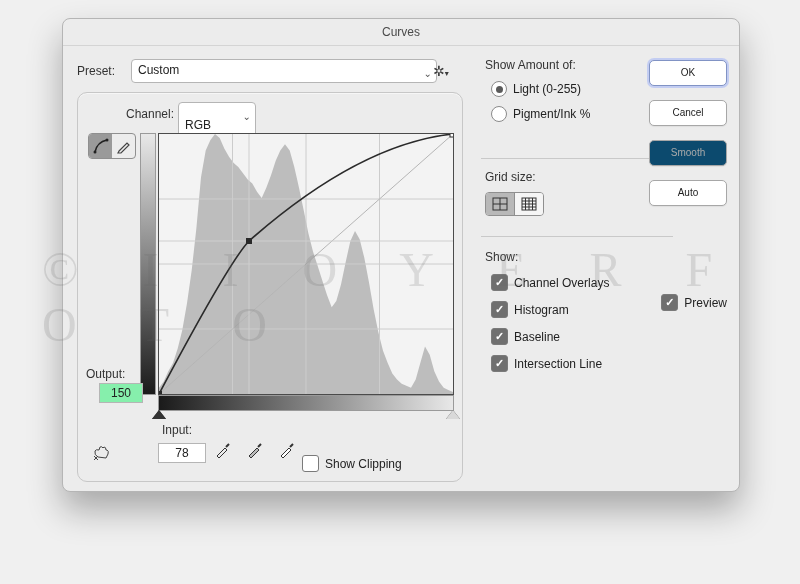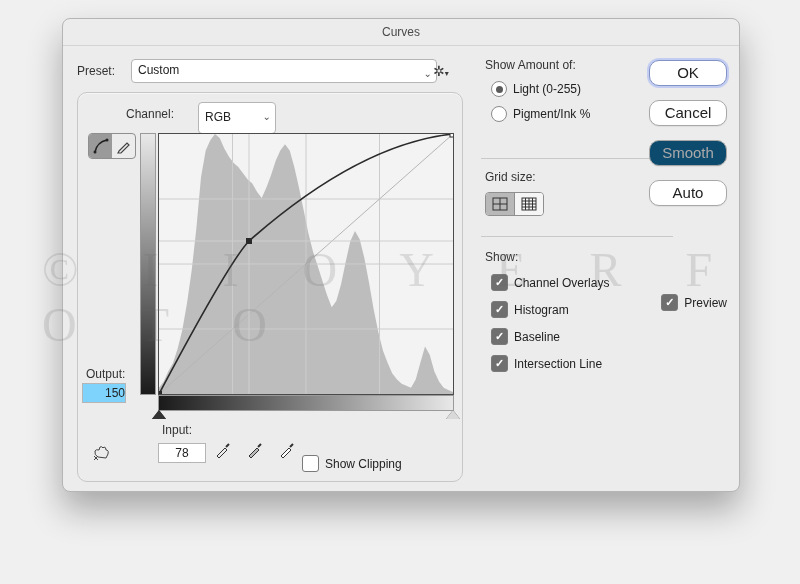--- a/index.html
+++ b/index.html
@@ -11,37 +11,37 @@
 .inset{position:absolute;left:14px;top:46px;width:384px;height:388px;border:1px solid #c7c7c7;border-radius:10px;background:#ececec;box-shadow:inset 0 1px 0 rgba(255,255,255,.5)}
 
 
 .preset-label{position:absolute;left:14px;top:18px}
 .preset-select{position:absolute;left:68px;top:13px;width:292px;height:22px;border:1px solid #b5b5b5;border-radius:4px;background:#fff;padding:0 6px;line-height:20px}
 .chev{position:absolute;right:4px;top:4px;font-size:10px;color:#555}
 .gear{position:absolute;left:370px;top:17px;color:#3a3a3a;font-size:14px}
 
 
 .channel-label{position:absolute;left:48px;top:14px}
-.channel-select{position:absolute;left:120px;top:9px;width:64px;height:22px;border:1px solid #b5b5b5;border-radius:4px;background:#fff;padding:4px 6px;line-height:20px}
+.channel-select{position:absolute;left:100px;top:9px;width:64px;height:22px;border:1px solid #b5b5b5;border-radius:4px;background:#fff;padding:12px 6px;line-height:20px}
 
 
 .tool-toggle{position:absolute;left:10px;top:40px;width:46px;height:24px;border:1px solid #8f8f8f;border-radius:4px;display:flex;overflow:hidden}
 .tool-toggle>div{flex:1;display:flex;align-items:center;justify-content:center}
 .tool-on{background:#9a9a9a}
 .ico{width:16px;height:16px;display:block}
 
 
 .vgrad{position:absolute;left:62px;top:40px;width:14px;height:260px;border:1px solid #9a9a9a;background:linear-gradient(#e8e8e8,#1a1a1a)}
 .chart{position:absolute;left:80px;top:40px;width:294px;height:260px;background:#f3f3f3;border:1px solid #4b4b4b}
 .chart svg{width:100%;height:100%;display:block}
 .hgrad{position:absolute;left:80px;top:302px;width:294px;height:14px;border:1px solid #9a9a9a;background:linear-gradient(90deg,#1a1a1a,#e8e8e8)}
 .tri{width:0;height:0;border-left:7px solid transparent;border-right:7px solid transparent;border-bottom:9px solid #d9d9d9;position:absolute;filter:drop-shadow(0 0 .5px #333)}
 .tri-b{border-bottom-color:#333}
 .output-label{position:absolute;left:8px;top:274px}
-.output-field{position:absolute;left:4px;top:290px;width:42px;height:18px;border:1px solid #b5b5b5;background:#7dd3fc;text-align:right;line-height:18px}
+.output-field{position:absolute;left:21px;top:290px;width:42px;height:18px;border:1px solid #b5b5b5;background:#86efac;text-align:center;line-height:18px}
 .input-label{position:absolute;left:84px;top:330px}
 .input-field{position:absolute;left:80px;top:350px;width:46px;height:18px;border:1px solid #b5b5b5;background:#fff;text-align:center;line-height:18px}
 .hand{position:absolute;left:14px;top:352px;font-size:16px;color:#444}
 .droppers{position:absolute;left:136px;top:348px;display:flex;gap:14px}
 .showclip{position:absolute;left:218px;top:352px}
 
 
 .show-amount{position:absolute;left:422px;top:12px}
 .radio-row{display:flex;align-items:center;gap:6px;margin-top:9px;margin-left:6px}
 .radio{width:14px;height:14px;border:1px solid #8a8a8a;border-radius:50%;background:#fff;display:inline-flex;align-items:center;justify-content:center}
@@ -49,21 +49,21 @@
 .sep{position:absolute;left:418px;height:1px;background:#c9c9c9;width:192px}
 .grid-size{position:absolute;left:422px;top:124px}
 .grid-btns{display:flex;border:1px solid #8f8f8f;border-radius:4px;overflow:hidden;margin-top:8px}
 .grid-btns>div{width:28px;height:22px;display:flex;align-items:center;justify-content:center;background:#f5f5f5}
 .grid-btns>div:first-child{background:#b8b8b8;border-right:1px solid #8f8f8f}
 .show-panel{position:absolute;left:422px;top:204px}
 .ck-row{display:flex;align-items:center;gap:6px;margin-top:10px;margin-left:6px}
 .ck{width:15px;height:15px;border:1px solid #7a7a7a;border-radius:3px;background:#6f6f6f;display:inline-flex;align-items:center;justify-content:center;color:#fff;font-size:11px;font-weight:bold}
 .ck.off{background:#fff;color:transparent}
 .btn-col{position:absolute;right:12px;top:14px;width:78px;display:flex;flex-direction:column;gap:14px}
-.btn{height:24px;border:1px solid #a7a7a7;border-radius:10px;background:#fff;text-align:center;line-height:23px;font-size:15px;box-shadow:0 1px 1px rgba(0,0,0,.06)}
+.btn{height:24px;border:1px solid #a7a7a7;border-radius:5px;background:#fff;text-align:center;line-height:23px;font-size:10px;box-shadow:0 1px 1px rgba(0,0,0,.06)}
 .btn.def{border-color:#8193c4;box-shadow:0 0 0 2px rgba(120,150,255,.35)}
 .btn.dis{color:#aaa;background:#0c4a6e}
 .preview-ck{position:absolute;right:12px;top:238px}
 .watermark{position:absolute;left:42px;top:242px;font-size:48px;letter-spacing:26px;color:rgba(100,100,100,.18);font-family:Georgia,serif;pointer-events:none}
 </style>
 </head>
 <body>
 
 <div class="stage">
   <div class="window">

